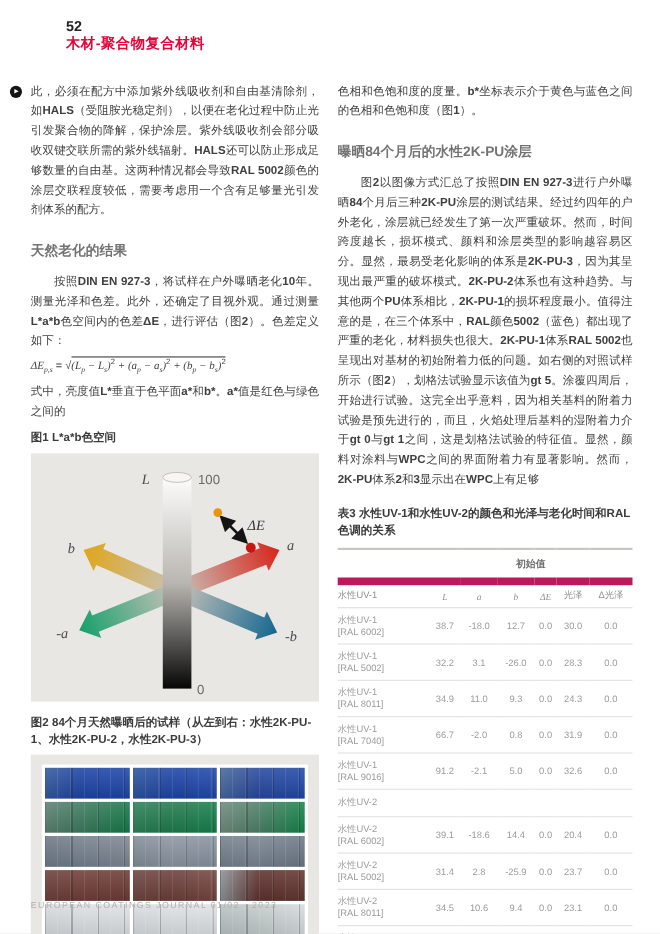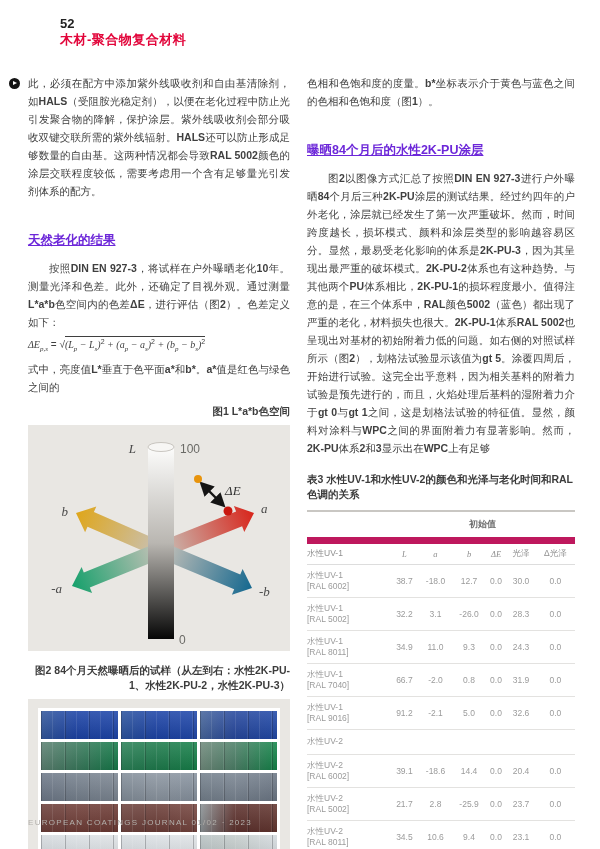--- a/index.html
+++ b/index.html
@@ -14,25 +14,25 @@
   .col-left{width:262px;flex:none;}
   .col-right{flex:1;min-width:0;}
   p.body{font-size:10.5px;line-height:18px;text-align:justify;margin:0 0 0 0;}
   p.body .b, .b{font-weight:bold;}
   .i{font-style:italic;font-family:"Liberation Serif",serif;}
   p.indent{text-indent:21px;}
   .p1wrap{position:relative;margin-bottom:20px;}
   .bullet{position:absolute;left:-19px;top:4px;width:11px;height:11px;border-radius:50%;background:#141414;}
   .bullet::after{content:"";position:absolute;left:4px;top:3px;width:0;height:0;
        border-left:4px solid #fff;border-top:2.5px solid transparent;border-bottom:2.5px solid transparent;}
-  h2.red{font-size:12.5px;font-weight:bold;color:#6d28d9;margin:32px 0 10px 0;text-decoration:underline;}
+  h2.red{font-size:12.5px;font-weight:bold;color:#737373;margin:20px 0 10px 0;}
   .formula{font-size:10px;margin:5px 0 7px 0;color:#3f3f3f;}
   .formula sub,.formula sup,p sub,p sup{font-size:7px;}
   .radicand{display:inline-block;border-top:1px solid #3f3f3f;padding-top:1px;}
-  .caption{font-size:10.5px;font-weight:bold;color:#3c3c3c;margin:8px 0 6px 0;line-height:15px;text-align:right;}
+  .caption{font-size:10.5px;font-weight:bold;color:#3c3c3c;margin:8px 0 6px 0;line-height:15px;}
   
   .fig1{width:262px;height:226px;margin-bottom:12px;}
   .fig1 svg{display:block;}
   
   .fig2{padding:9px 10px 28px 10px;margin-top:2px;}
   .fig2-frame{background:#fff;padding:3px;display:grid;grid-template-columns:repeat(3,1fr);gap:3px;}
   .sample{height:28px;position:relative;}
   .sample::after{content:"";position:absolute;inset:0;
       background:
         repeating-linear-gradient(90deg, rgba(20,20,25,.25) 0 1px, transparent 1px 24px),
@@ -262,21 +262,21 @@
               <td>14.4</td>
               <td>0.0</td>
               <td>20.4</td>
               <td>0.0</td>
             </tr>
             <tr>
               <td class="lbl">
                 <div>水性UV-2</div>
                 <div>[RAL 5002]</div>
               </td>
-              <td>21.7</td>
+              <td>31.4</td>
               <td>2.8</td>
               <td>-25.9</td>
               <td>0.0</td>
               <td>23.7</td>
               <td>0.0</td>
             </tr>
             <tr>
               <td class="lbl">
                 <div>水性UV-2</div>
                 <div>[RAL 8011]</div>

